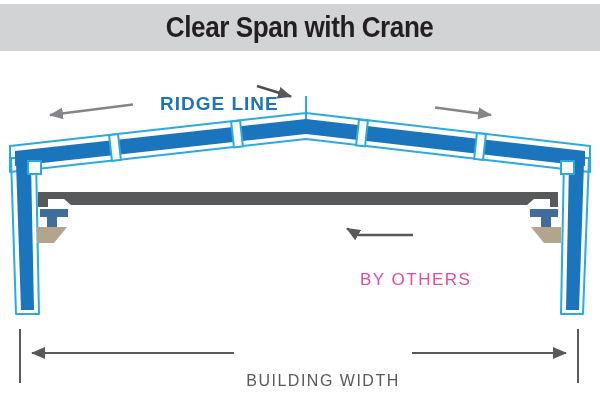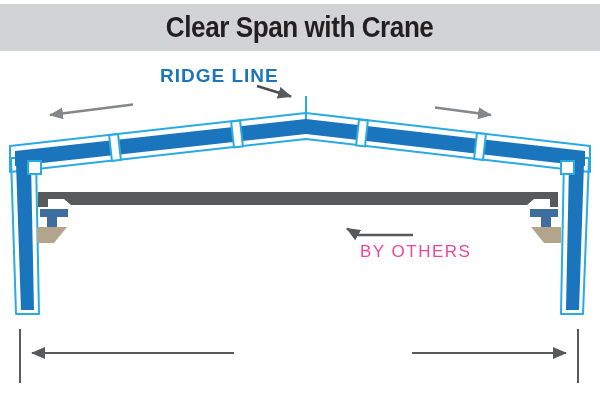--- a/index.html
+++ b/index.html
@@ -8,21 +8,21 @@
   .stage{position:absolute;left:0;top:0;width:600px;height:400px;border-radius:14px;}
 
   .title-bar{position:absolute;left:0;top:4px;width:600px;height:47px;
              background:#d2d3d5;display:flex;align-items:center;justify-content:center;}
   .title-bar h1{margin:0;font-size:29px;font-weight:bold;color:#231f20;
                 letter-spacing:-0.5px;}
   .title-bar h1 span{display:inline-block;transform:scaleX(.9);transform-origin:center;}
 
   svg.diagram{position:absolute;left:0;top:0;width:600px;height:400px;}
 
-  .lbl{position:absolute;white-space:nowrap;}
+  .lbl{position:absolute;white-space:nowrap;margin-top:28px;}
   .lbl-ridge{left:160px;top:65px;color:#1b75bc;font-size:19px;font-weight:bold;
              letter-spacing:1px;}
   .lbl-byothers{left:360px;top:242px;color:#ec4899;font-size:17px;letter-spacing:1.5px;}
   .lbl-width{left:240px;top:344px;width:166px;text-align:center;color:#58595b;
              font-size:16px;letter-spacing:1.5px;}
 </style>
 </head>
 <body>
 
 <div class="stage">
@@ -77,14 +77,15 @@
       <line x1="412" y1="353" x2="566" y2="353" stroke="#58595b" stroke-width="2" marker-end="url(#headDark)"></line>
     </g>
   </svg>
 
   <div class="title-bar">
     <h1><span>Clear Span with Crane</span></h1>
   </div>
 
   <div class="lbl lbl-ridge">RIDGE LINE</div>
   <div class="lbl lbl-byothers">BY OTHERS</div>
+  <div class="lbl lbl-width">BUILDING WIDTH</div>
 
 </div>
 
 </body></html>

